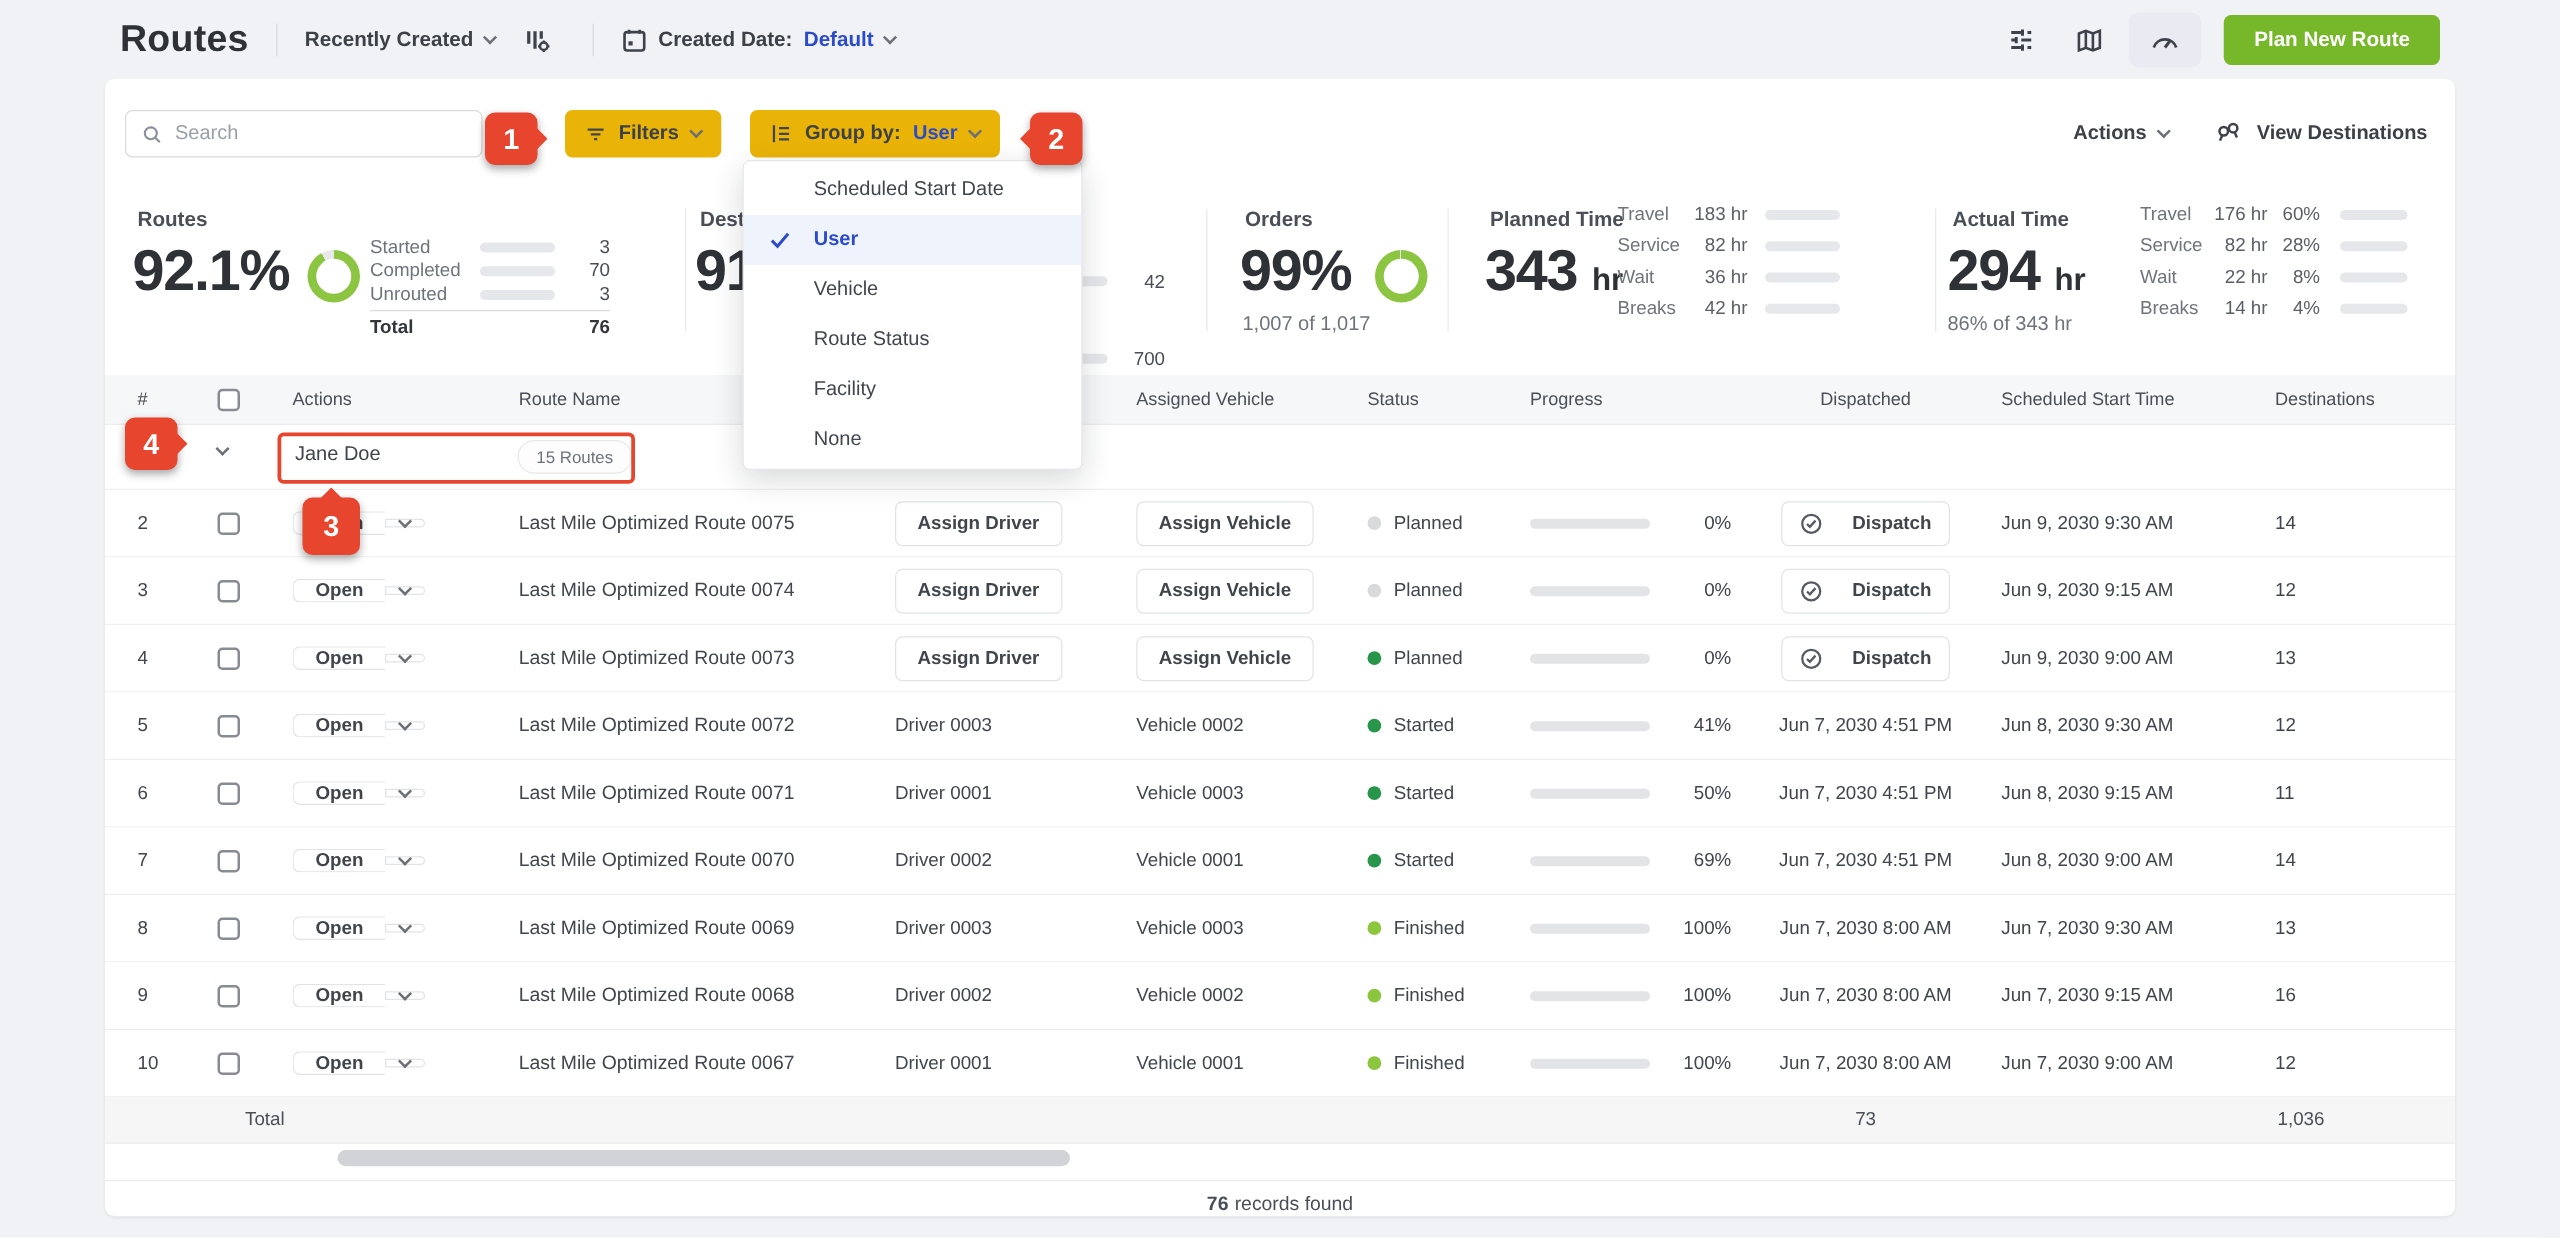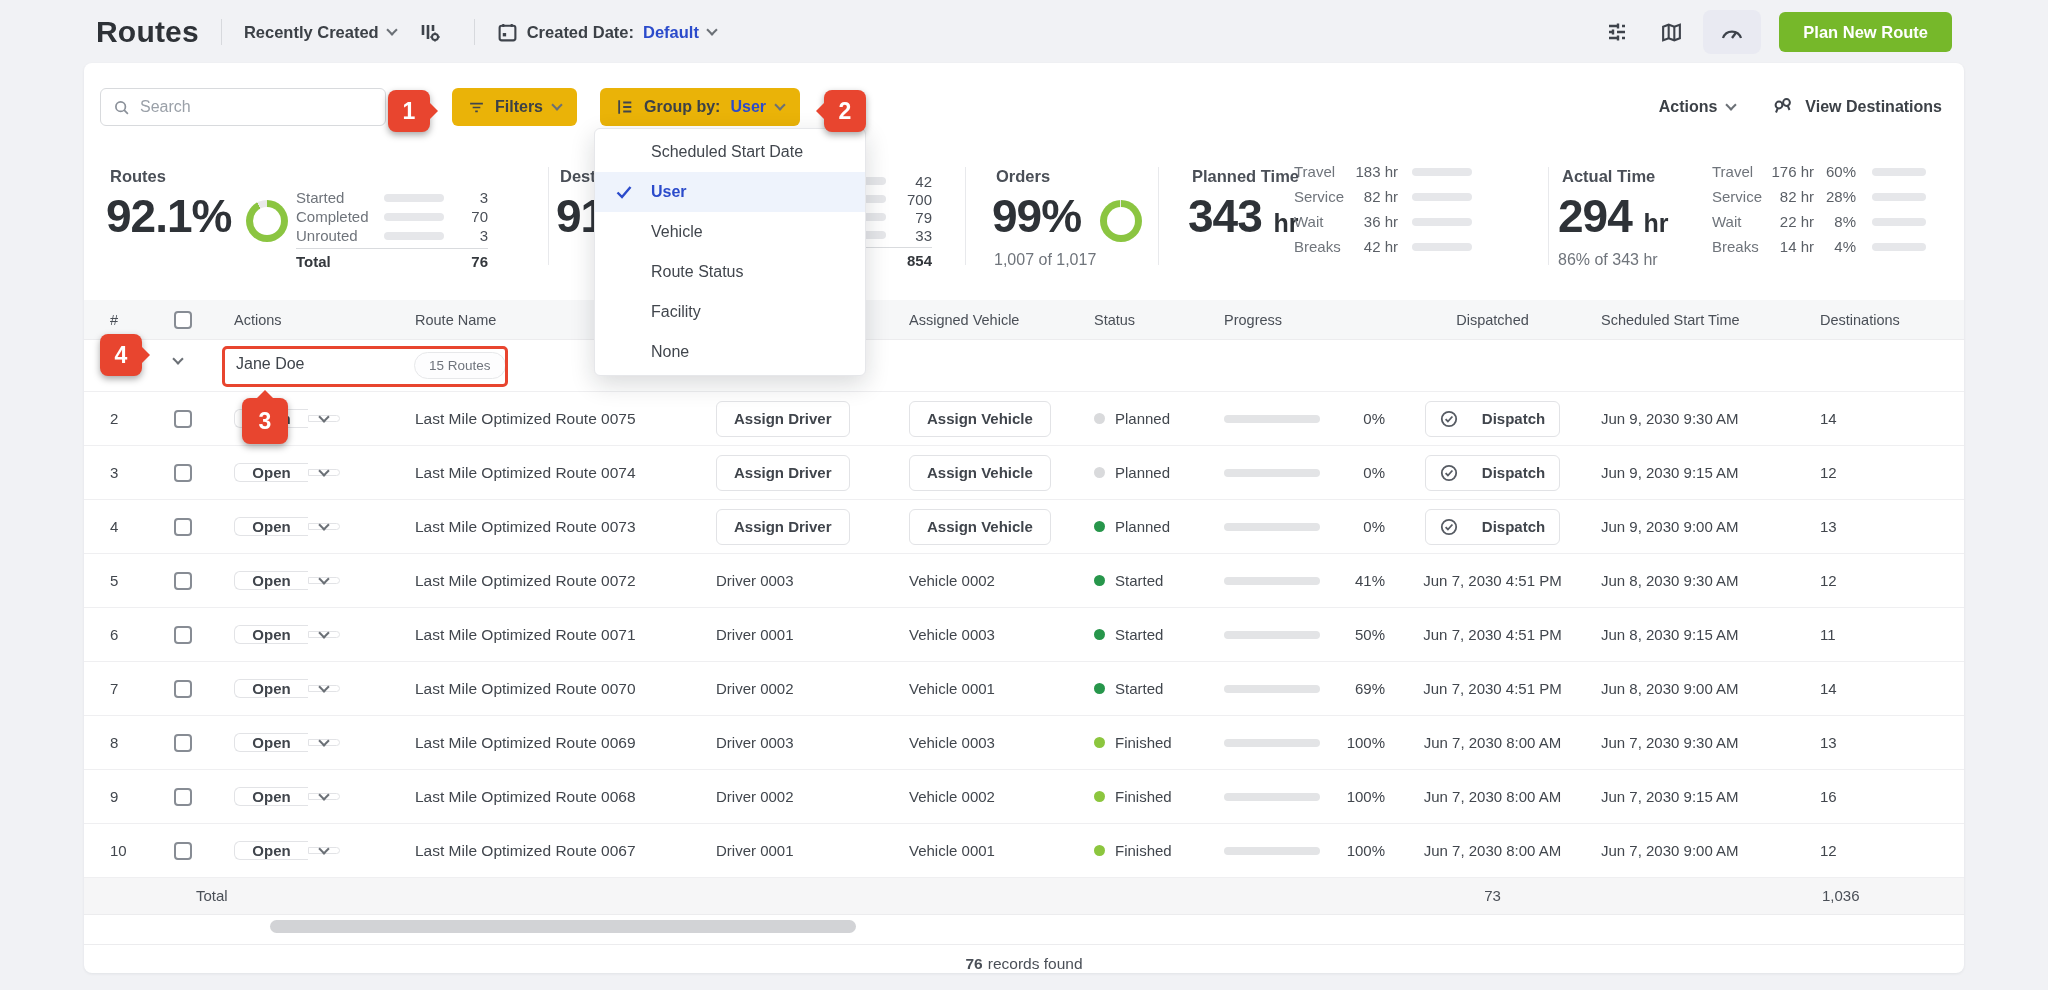--- a/index.html
+++ b/index.html
@@ -48,21 +48,21 @@
   .srow .sv { color:#4a4f57; width:40px; text-align:right; margin-left:auto; }
   .sdiv { height:1px; background:#d9dbde; margin:3px 0 2px; }
   .stot { display:flex; font-size:15px; font-weight:700; color:#33373c; height:20px; align-items:center; }
   .stot .sv { margin-left:auto; }
   .trow-time { display:flex; align-items:center; position:absolute; font-size:15px; height:19px; }
   .trow-time .tl { color:#6f747b; }
   .trow-time .tv { color:#5a5f66; text-align:right; position:absolute; }
   .trow-time .tp { color:#5a5f66; text-align:right; position:absolute; }
   .trow-time .sbar { position:absolute; }
   .dest-vals { position:absolute; }
-  .dvrow { display:flex; align-items:center; height:18px; font-size:15px; }
+  .dvrow { display:flex; align-items:center; height:18px; font-size:15px;margin-top:44px; }
   .dvrow .sbar { width:80px; }
   .dvrow .sv { width:48px; text-align:right; margin-left:auto; color:#4a4f57; }
   
   .tgrid { display:grid; grid-template-columns:76px 60px 190px 290px 190px 185px 135px 185px 195px 210px 164px; }
   .thead { position:absolute; left:0; top:237px; width:100%; height:40px; background:#f6f7f8; border-bottom:1px solid #ececee; }
   .thead .c { font-size:14.5px; color:#4a4f57; font-weight:400; }
   .c { display:flex; align-items:center; font-size:15px; color:#41464d; }
   .c1 { padding-left:26px; }
   .c2 { padding-left:14px; }
   .c3 { padding-left:14px; }

